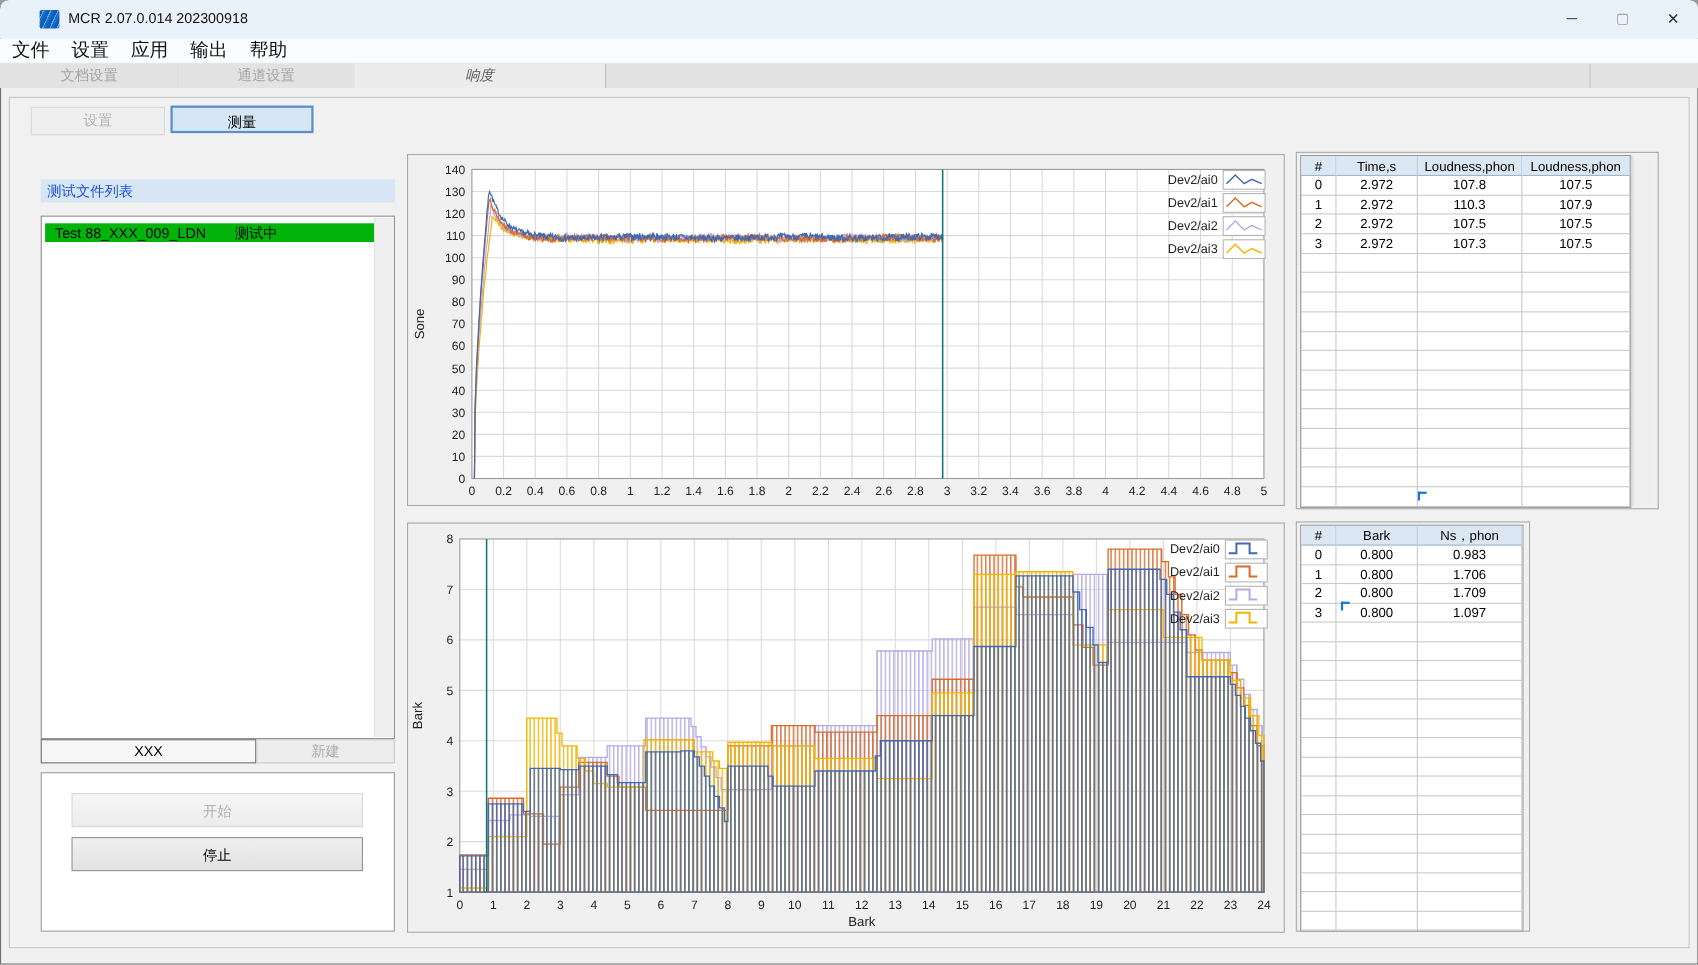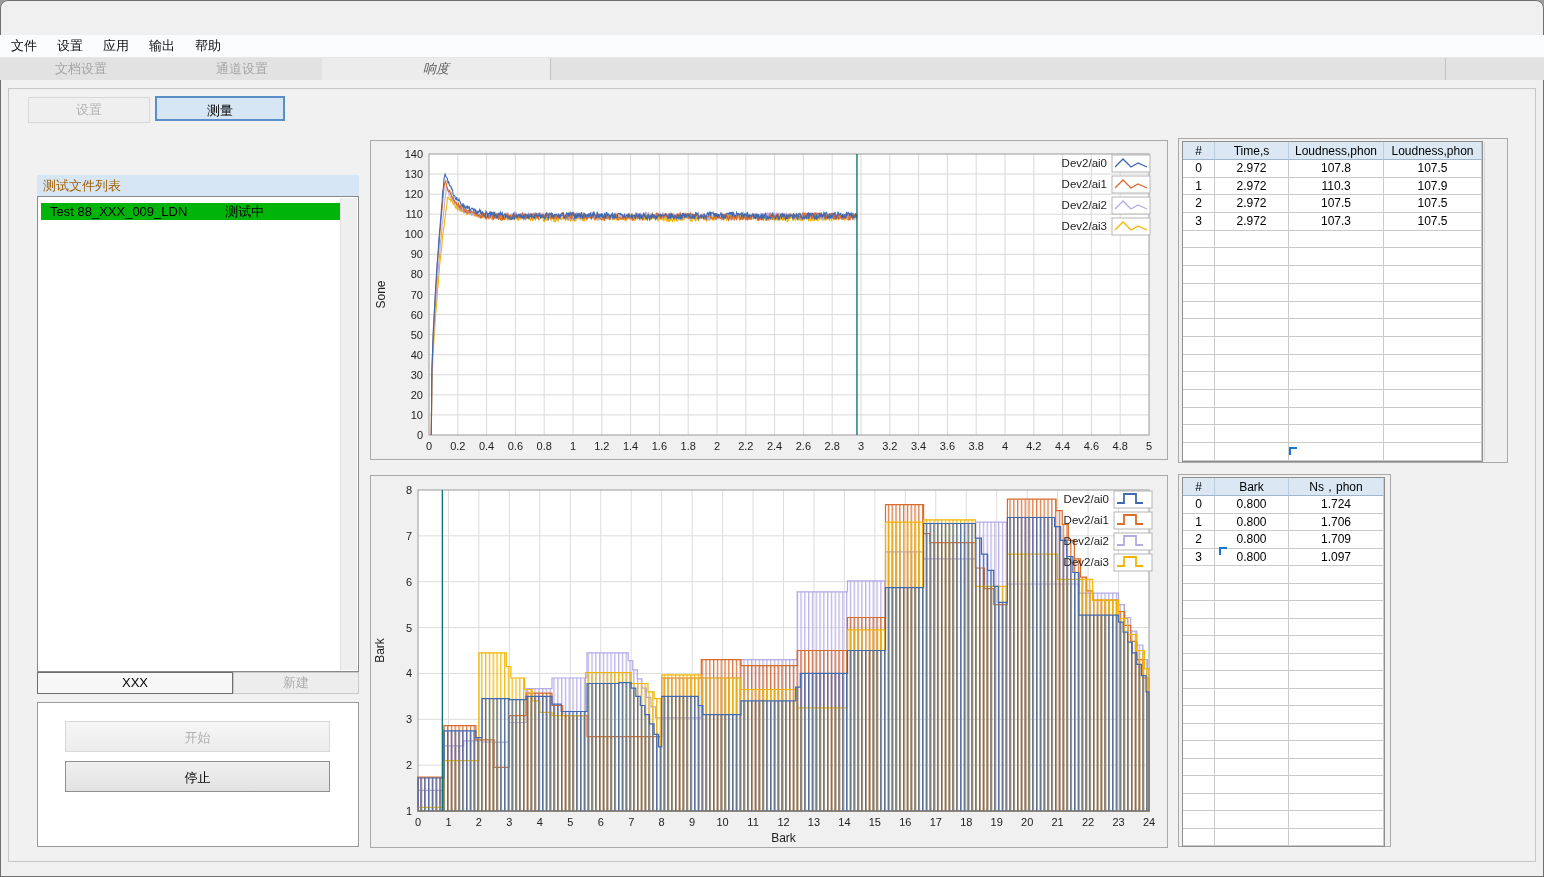--- a/index.html
+++ b/index.html
@@ -7,47 +7,47 @@
           overflow:hidden;box-shadow:0 0 0 1px #707070 inset;}
   
   .titlebar{position:absolute;left:0;top:0;width:1544px;height:35px;background:#e9f2fa;border-radius:8px 8px 0 0;}
   .app-icon{position:absolute;left:36px;top:9px;width:18px;height:17px;border-radius:2px;
             background:repeating-linear-gradient(115deg,#0f5fb8 0 3px,#5aa7e8 3px 4px,#1470cc 4px 6px);}
   .title-text{position:absolute;left:62px;top:9px;font-size:13px;color:#111;}
   .wbtn{position:absolute;top:0;width:46px;height:34px;text-align:center;line-height:34px;font-size:13px;color:#333;}
   .wbtn.min{right:92px;} .wbtn.max{right:46px;color:#9a9a9a;} .wbtn.close{right:0;font-size:14px;}
   
   .menubar{position:absolute;left:0;top:35px;width:1544px;height:22px;background:#fafcfe;border-bottom:1px solid #e6e6e6;}
-  .menu-item{display:inline-block;padding:0 9px;margin-left:2px;line-height:22px;font-size:13px;color:#111;}
+  .menu-item{display:inline-block;padding:0 9px;margin-left:2px;line-height:22px;font-size:17px;color:#111;}
   
   .tabrow{position:absolute;left:0;top:58px;width:1544px;height:22px;background:#e2e2e2;}
   .tab{position:absolute;top:0;height:22px;line-height:22px;text-align:center;font-size:13px;color:#a5a5a5;
        border-right:1px solid #c2c2c2;background:#e2e2e2;}
   .tab.active{background:#ececec;color:#5a5a5a;}
   .tab-sep{position:absolute;top:0;left:1445px;width:1px;height:22px;background:#c2c2c2;}
   
   .content{position:absolute;left:8px;top:88px;width:1526px;height:772px;background:#f1f1f1;border:1px solid #c6c6c6;}
   
   .btn-settings{position:absolute;left:28px;top:97px;width:120px;height:24px;background:#efefef;border:1px solid #d9d9d9;
        color:#b3b3b3;font-size:13px;text-align:center;line-height:24px;}
   .btn-measure{position:absolute;left:155px;top:96px;width:130px;height:25px;background:#d6e6f5;border:2px solid #5b8fc9;
        color:#000;font-size:13px;text-align:center;line-height:25px;box-sizing:border-box;}
   
   .combo{position:absolute;left:37px;top:138px;width:322px;height:28px;background:#fff;border:1px solid #8a8a8a;
        box-sizing:border-box;font-size:14px;text-align:center;line-height:26px;color:#000;}
   .combo-arrow-box{position:absolute;right:1px;top:1px;width:22px;height:24px;background:#fdfdfd;border-left:1px solid #cfcfcf;}
   .chev{position:absolute;left:7px;top:7px;width:7px;height:7px;border-right:2px solid #666;border-bottom:2px solid #666;
        transform:rotate(45deg);}
-  .list-header{position:absolute;left:37px;top:175px;width:322px;height:21px;background:#d7e6f5;font-size:13px;
-       line-height:21px;padding-left:6px;box-sizing:border-box;color:#a16207;}
+  .list-header{position:absolute;left:37px;top:163px;width:322px;height:21px;background:#d7e6f5;font-size:13px;
+       line-height:21px;padding-left:6px;box-sizing:border-box;color:#1d4ed8;}
   .listbox{position:absolute;left:37px;top:196px;width:322px;height:476px;background:#fff;border:1px solid #8a8a8a;box-sizing:border-box;}
   .list-scroll{position:absolute;right:1px;top:1px;width:16px;height:472px;background:#efefef;border-left:1px solid #e0e0e0;}
   .list-item{position:absolute;left:3px;top:6px;width:300px;height:17px;background:#00b40a;color:#000;font-size:13px;
        line-height:17px;padding-left:9px;box-sizing:border-box;white-space:nowrap;}
-  .list-item .status{margin-left:38px;}
+  .list-item .status{margin-left:26px;}
   .btn-xxx{position:absolute;left:37px;top:672px;width:196px;height:22px;background:#f7f7f7;border:1px solid #6e6e6e;
        box-sizing:border-box;font-size:13px;text-align:center;line-height:20px;color:#000;}
   .btn-new{position:absolute;left:233px;top:672px;width:126px;height:22px;background:#ededed;border:1px solid #c9c9c9;
        box-sizing:border-box;font-size:13px;text-align:center;line-height:20px;color:#ababab;}
   .control-panel{position:absolute;left:37px;top:702px;width:322px;height:145px;background:#fff;border:1px solid #9a9a9a;box-sizing:border-box;}
   .cbtn{position:absolute;left:27px;width:265px;height:31px;font-size:13px;text-align:center;line-height:31px;box-sizing:border-box;}
   .cbtn.disabled{background:linear-gradient(#f6f6f6,#ececec);border:1px solid #d7d7d7;color:#b0b0b0;}
   .cbtn.enabled{background:linear-gradient(#f0f0f0,#e2e2e2);border:1px solid #8f8f8f;color:#000;}
   #btn-start{top:18px;} #btn-stop{top:58px;font-family:Liberation Serif, serif;} #btn-save{top:98px;}
   
@@ -67,20 +67,27 @@
   .trow.thead .tc{background:#dbe8f4;border-right:1px solid #b9cde0;border-bottom:1px solid #9fb6cc;}
   .tscroll{position:absolute;left:1484px;top:142px;width:18px;height:318px;background:#efefef;border-left:1px solid #d8d8d8;}
   .cell-marker{position:absolute;width:6px;height:6px;border-left:2px solid #1976d2;border-top:2px solid #1976d2;}
   #marker1{left:1289px;top:447px;} #marker2{left:1219px;top:547px;}
 </style>
 </head>
 <body>
 
 <div id="window">
 
+  <div class="titlebar">
+    <div class="app-icon"></div>
+    <div class="title-text">MCR 2.07.0.014 202300918</div>
+    <div class="wbtn min">─</div>
+    <div class="wbtn max">▢</div>
+    <div class="wbtn close">✕</div>
+  </div>
 
   <div class="menubar" id="menubar"><span class="menu-item">文件</span><span class="menu-item">设置</span><span class="menu-item">应用</span><span class="menu-item">输出</span><span class="menu-item">帮助</span></div>
 
   <div class="tabrow" id="tabrow">
     <div class="tab-sep"></div>
   <div class="tab" style="left: 0px; width: 162px;">文档设置</div>
       <div class="tab" style="left: 162px; width: 160px;">通道设置</div>
       <div class="tab active" style="left: 322px; width: 228px; font-style: italic;">响度</div>
     </div>
 
@@ -429,21 +436,21 @@
   <div class="table-panel" id="table2-panel"></div>
   <div class="ttable" id="table2">
       <div class="trow thead">
         <div class="tc" style="width: 32px; height: 18px; line-height: 18px;">#</div>
         <div class="tc" style="width: 74px; height: 18px; line-height: 18px;">Bark</div>
         <div class="tc" style="width: 95px; height: 18px; line-height: 18px;">Ns，phon</div>
       </div>
       <div class="trow">
         <div class="tc" style="width: 32px; height: 17.5px; line-height: 17.5px;">0</div>
         <div class="tc" style="width: 74px; height: 17.5px; line-height: 17.5px;">0.800</div>
-        <div class="tc" style="width: 95px; height: 17.5px; line-height: 17.5px;">1.724</div>
+        <div class="tc" style="width: 95px; height: 17.5px; line-height: 17.5px;">0.983</div>
       </div>
       <div class="trow">
         <div class="tc" style="width: 32px; height: 17.5px; line-height: 17.5px;">1</div>
         <div class="tc" style="width: 74px; height: 17.5px; line-height: 17.5px;">0.800</div>
         <div class="tc" style="width: 95px; height: 17.5px; line-height: 17.5px;">1.706</div>
       </div>
       <div class="trow">
         <div class="tc" style="width: 32px; height: 17.5px; line-height: 17.5px;">2</div>
         <div class="tc" style="width: 74px; height: 17.5px; line-height: 17.5px;">0.800</div>
         <div class="tc" style="width: 95px; height: 17.5px; line-height: 17.5px;">1.709</div>

